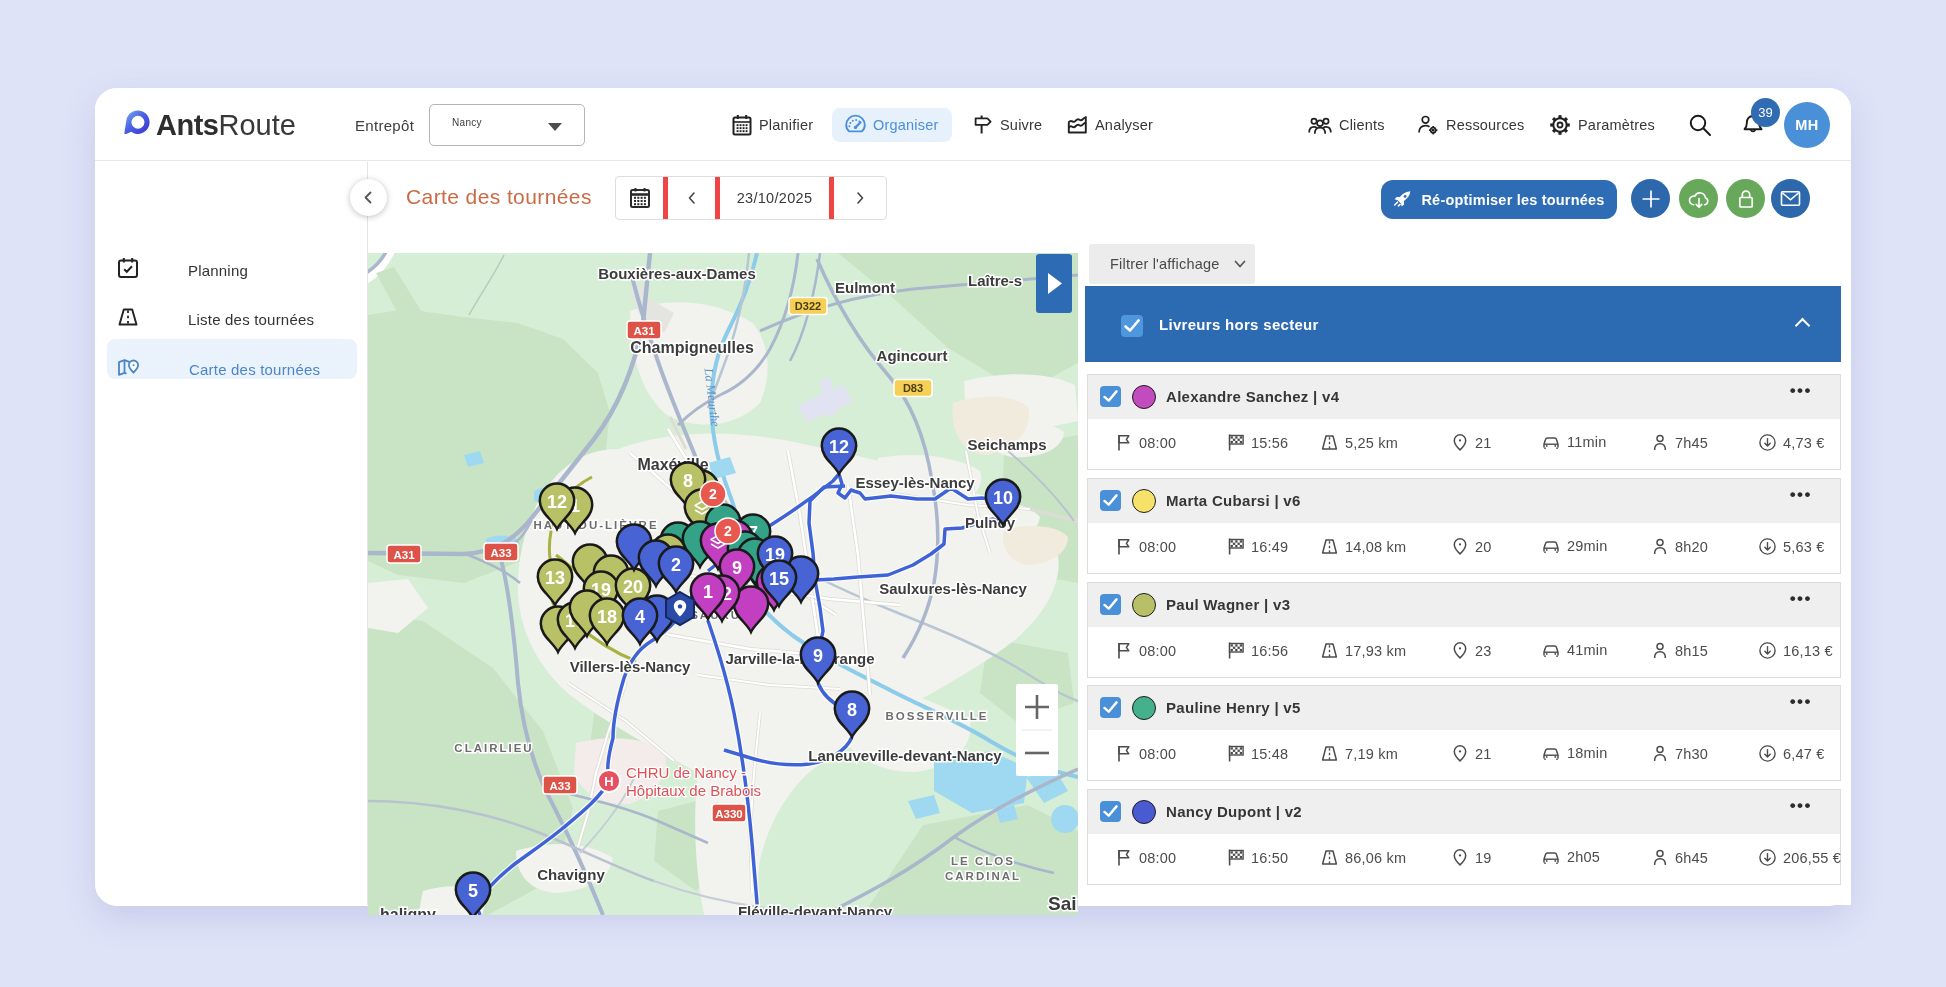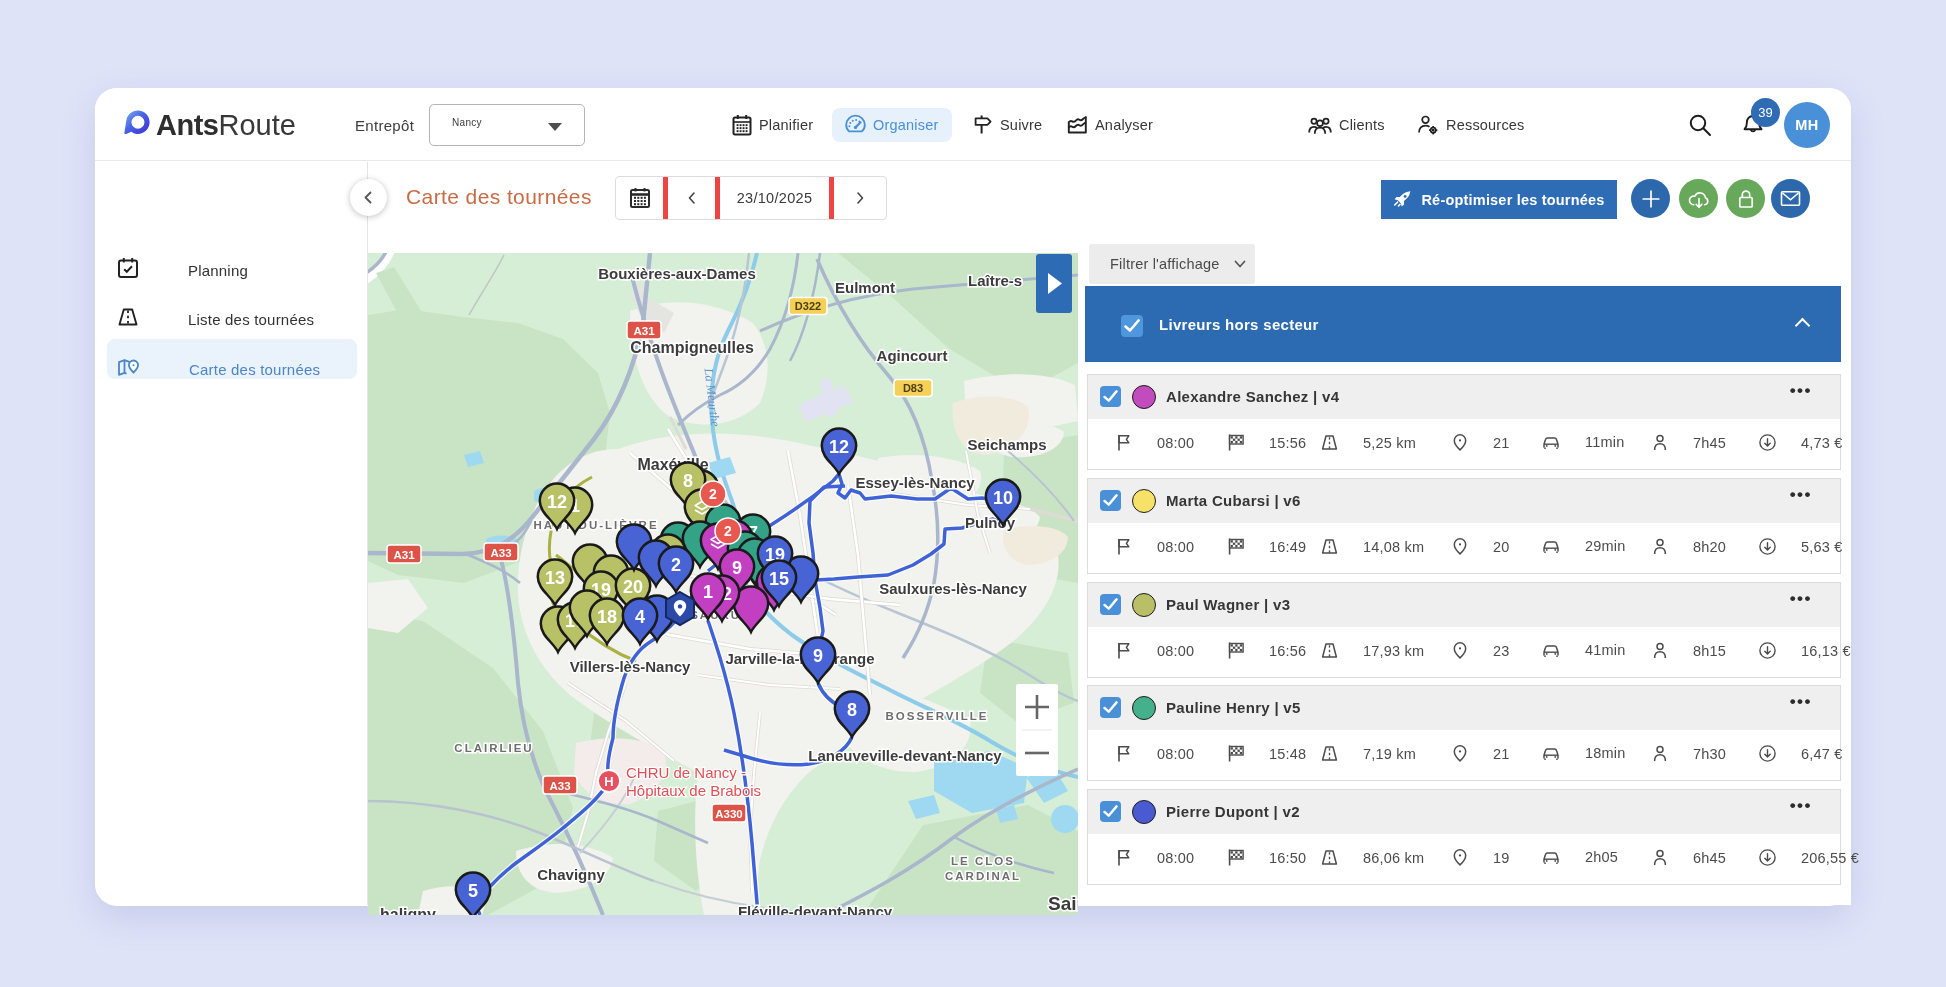--- a/index.html
+++ b/index.html
@@ -30,42 +30,42 @@
 .side-blue { color:#4a86c8; }
 
 .toolbar { position:absolute; left:274px; top:74px; width:1482px; height:71px; background:#fff; z-index:20; }
 .backcircle { position:absolute; left:-19px; top:17px; width:37px; height:37px; background:#fff; border-radius:50%; box-shadow:0 1px 6px rgba(0,0,0,.25); z-index:25; }
 .backcircle svg { position:absolute; left:10px; top:10px; }
 .pagetitle { position:absolute; left:37px; top:23px; font-size:21px; color:#c96b45; letter-spacing:.4px; }
 .dategroup { position:absolute; left:246px; top:14px; height:44px; display:flex; border:1px solid #ddd; border-radius:4px; background:#fff; }
 .dategroup .seg { height:42px; display:flex; align-items:center; justify-content:center; border-right:5px solid #ef4444; }
 .dategroup .seg:last-child { border-right:none; }
 .dategroup .date { width:114px; font-size:14.5px; color:#3a3a3a; letter-spacing:.3px; }
-.btn-opt { position:absolute; left:1012px; top:18px; width:236px; height:39px; background:#2e6cb5; border-radius:0; color:#fff; font-size:14.5px; font-weight:700; display:flex; align-items:center; justify-content:center; gap:9px; letter-spacing:.2px; }
+.btn-opt { position:absolute; left:1012px; top:18px; width:236px; height:39px; background:#2e6cb5; border-radius:12px; color:#fff; font-size:14.5px; font-weight:700; display:flex; align-items:center; justify-content:center; gap:9px; letter-spacing:.2px; }
 .cbtn { position:absolute; top:17px; width:39px; height:39px; border-radius:50%; display:flex; align-items:center; justify-content:center; }
 .cbtn.blue { background:#2e68ac; }
 .cbtn.green { background:#67a85b; }
 
 .map { position:absolute; left:273px; top:145px; width:710px; height:662px; overflow:hidden; background:#d7efd3;margin-top:20px; }
 
 .panel { position:absolute; left:983px; top:145px; width:773px; height:672px; background:#fff; }
 .filterbtn { position:absolute; left:11px; top:11px; width:166px; height:40px; background:#ececec; border-radius:3px; display:flex; align-items:center; color:#4a4a4a; font-size:14.5px; letter-spacing:.2px; }
 .filterbtn .t { margin-left:21px; }
 .bluehead { position:absolute; left:7px; top:53px; width:756px; height:76px; background:#2c6ab1; }
 .bluehead .cb { position:absolute; left:36px; top:29px; }
 .bluehead .t { position:absolute; left:74px; top:30px; color:#fff; font-size:15px; font-weight:700; letter-spacing:.3px; }
 .caret { position:absolute; right:33px; top:34px; width:11px; height:11px; border-left:2.5px solid #fff; border-top:2.5px solid #fff; transform:rotate(45deg); }
 .dcard { position:absolute; left:9px; width:754px; height:96px; border:1px solid #dcdcdc; background:#fff; }
 .dhead { position:absolute; left:0; top:0; width:100%; height:44px; background:#efefef; }
 .dhead .cb { position:absolute; left:12px; top:11px; }
 .dot { position:absolute; left:44px; top:10px; width:24px; height:24px; border-radius:50%; border:1.5px solid #1e1e1e; }
 .dname { position:absolute; left:78px; top:13px; font-size:15px; color:#363636; letter-spacing:.3px;font-weight:bold; }
 .ddots { position:absolute; right:28px; top:6px; font-size:17px; color:#2d2d2d; letter-spacing:1.5px; font-weight:700; }
 .dstats { position:absolute; left:0; top:44px; width:100%; height:50px; background:#fff; }
-.stat { position:absolute; top:14px; white-space:nowrap; display:flex; align-items:center; gap:24px; font-size:14.5px; color:#4c4c4c; letter-spacing:.2px; }
+.stat { position:absolute; top:14px; white-space:nowrap; display:flex; align-items:center; gap:6px; font-size:14.5px; color:#4c4c4c; letter-spacing:.2px; }
 .cbox { width:21px; height:21px; border-radius:4px; background:#4a90d9; position:relative; }
 .cbox svg { position:absolute; left:3px; top:4px; }
 .cbox.lt { background:#4f97dd; width:22px; height:22px; }
 </style>
 </head>
 <body>
 <div class="card">
 
   <div class="topbar">
     <svg class="logo" viewBox="0 0 32 32">
@@ -157,20 +157,35 @@
           <line x1="18.8" y1="16.2" x2="20.4" y2="16.2" stroke="#222" stroke-width="1.8"></line>
           <line x1="16.2" y1="18.8" x2="16.2" y2="20.4" stroke="#222" stroke-width="1.8"></line>
           <line x1="13.6" y1="16.2" x2="12.0" y2="16.2" stroke="#222" stroke-width="1.8"></line>
           <line x1="16.2" y1="13.6" x2="16.2" y2="12.0" stroke="#222" stroke-width="1.8"></line>
           <line x1="17.50088" y1="17.50088" x2="18.299789999999998" y2="18.299789999999998" stroke="#222" stroke-width="1.8"></line>
           <line x1="14.89912" y1="17.50088" x2="14.100209999999999" y2="18.299789999999998" stroke="#222" stroke-width="1.8"></line>
           <line x1="17.50088" y1="14.89912" x2="18.299789999999998" y2="14.100209999999999" stroke="#222" stroke-width="1.8"></line>
           <line x1="14.89912" y1="14.89912" x2="14.100209999999999" y2="14.100209999999999" stroke="#222" stroke-width="1.8"></line>
         </svg>
         <span>Ressources</span>
+      </div>
+      <div class="nav-item " style="left:1454px">
+        <svg width="22" height="22" viewBox="0 0 22 22">
+          <circle cx="11" cy="11" r="6.7" fill="none" stroke="#222" stroke-width="2"></circle>
+<circle cx="11" cy="11" r="2.5" fill="none" stroke="#222" stroke-width="1.8"></circle>
+          <line x1="17.70" y1="11.00" x2="20.80" y2="11.00" stroke="#222" stroke-width="3.2"></line>
+          <line x1="15.74" y1="15.74" x2="17.93" y2="17.93" stroke="#222" stroke-width="3.2"></line>
+          <line x1="11.00" y1="17.70" x2="11.00" y2="20.80" stroke="#222" stroke-width="3.2"></line>
+          <line x1="6.26" y1="15.74" x2="4.07" y2="17.93" stroke="#222" stroke-width="3.2"></line>
+          <line x1="4.30" y1="11.00" x2="1.20" y2="11.00" stroke="#222" stroke-width="3.2"></line>
+          <line x1="6.26" y1="6.26" x2="4.07" y2="4.07" stroke="#222" stroke-width="3.2"></line>
+          <line x1="11.00" y1="4.30" x2="11.00" y2="1.20" stroke="#222" stroke-width="3.2"></line>
+          <line x1="15.74" y1="6.26" x2="17.93" y2="4.07" stroke="#222" stroke-width="3.2"></line>
+        </svg>
+        <span>Paramètres</span>
       </div>
       <div class="nav-item" style="left:1593px">
         <svg width="24" height="24" viewBox="0 0 24 24">
           <circle cx="10" cy="10" r="7.2" fill="none" stroke="#1c1c1c" stroke-width="2"></circle>
 <line x1="15.3" y1="15.3" x2="22" y2="22" stroke="#1c1c1c" stroke-width="2" stroke-linecap="round"></line>
         </svg>
       </div>
       <div class="nav-item" style="left:1647px">
         <svg width="22" height="24" viewBox="0 0 22 24">
           <path d="M11 3 c-3.9 0-6.1 2.9-6.1 6.4 0 4.3-1.6 6-2.4 6.8 h17 c-.8-.8-2.4-2.5-2.4-6.8 C17.1 5.9 14.9 3 11 3 Z" fill="#fff" stroke="#1c1c1c" stroke-width="1.9" stroke-linejoin="round"></path>
@@ -956,21 +971,21 @@
         </div>
 </div>
 <div class="dcard" style="top:556px">
 <div class="dhead">
           <div class="cb cbox">
             <svg width="15" height="13" viewBox="0 0 16 14">
               <path d="M1.5 7.5 L6 11.5 L14.5 1.5" fill="none" stroke="#fff" stroke-width="2.6" stroke-linecap="round" stroke-linejoin="round"></path>
             </svg>
           </div>
           <div class="dot" style="background:#4a5ad0"></div>
-          <div class="dname">Pierre Dupont | v2</div>
+          <div class="dname">Nancy Dupont | v2</div>
           <div class="ddots">•••</div>
         </div>
 <div class="dstats">
           <div class="stat" style="left:27px">
             <svg width="18" height="19" viewBox="0 0 18 19">
               <line x1="4" y1="2" x2="4" y2="17.5" stroke="#4c4c4c" stroke-width="1.6"></line>
 <path d="M4 2.8 H13.8 L11.4 6.3 L13.8 9.8 H4 Z" fill="none" stroke="#4c4c4c" stroke-width="1.5" stroke-linejoin="round"></path>
             </svg>
             <span>08:00</span>
           </div>

